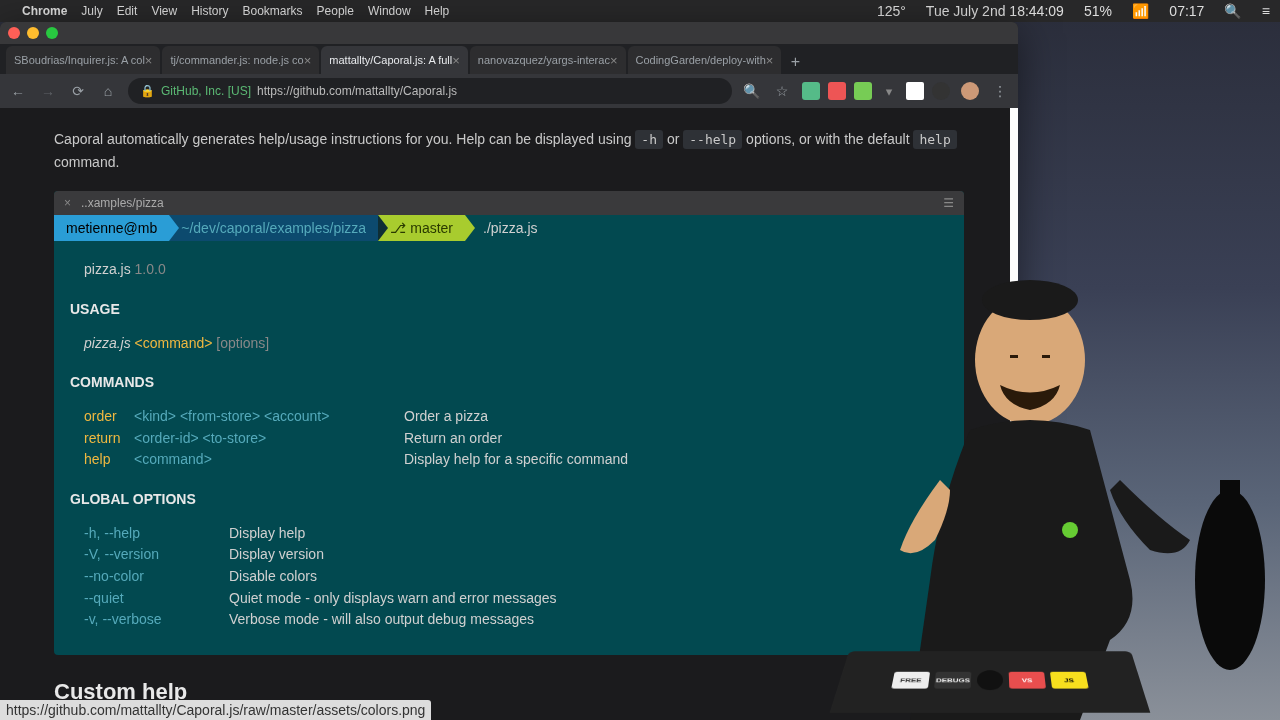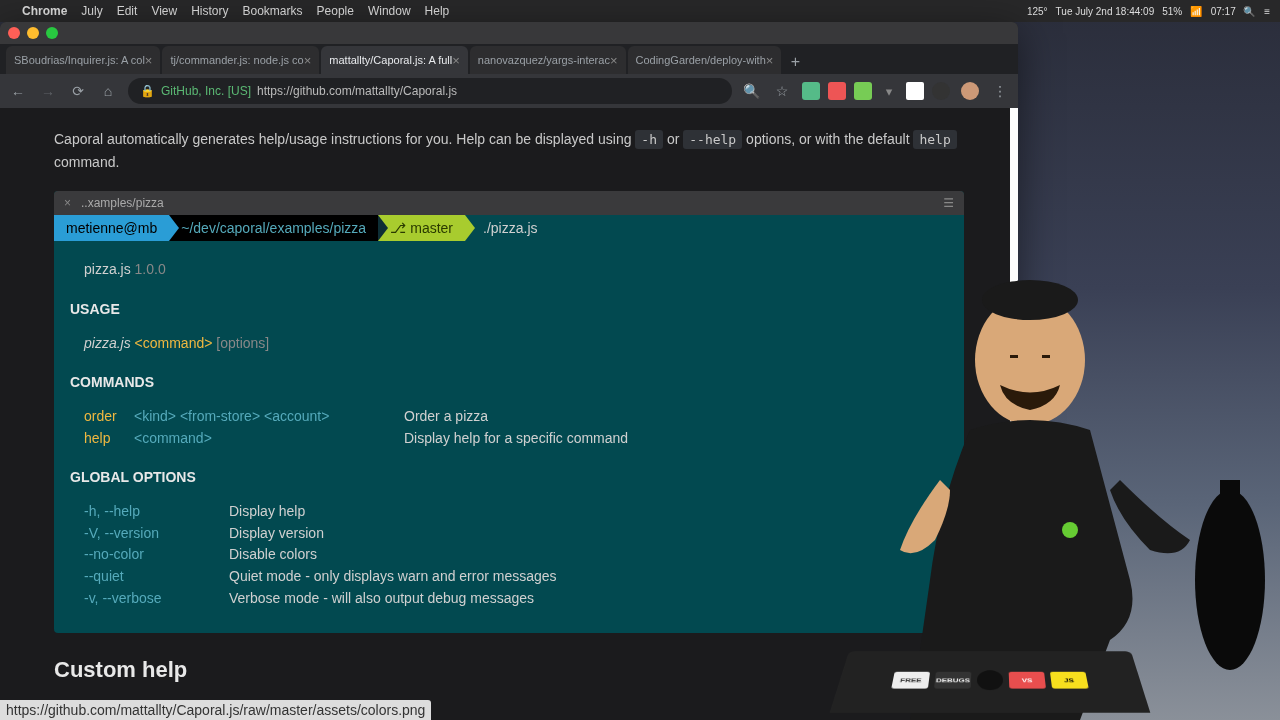--- a/index.html
+++ b/index.html
@@ -1,21 +1,21 @@
 <!DOCTYPE html>
 <html><head>
 <meta charset="utf-8">
 <style>
 *{margin:0;padding:0;box-sizing:border-box;font-family:-apple-system,BlinkMacSystemFont,"Segoe UI",sans-serif}
 body{width:1280px;height:720px;background:linear-gradient(180deg,#2a2d3a 0%,#3a4055 40%,#5a6578 70%,#8a9099 100%);overflow:hidden;position:relative}
 .menubar{height:22px;background:rgba(40,40,40,0.95);display:flex;align-items:center;padding:1px 10px;font-size:12px;color:#ddd}
 .menubar .apple{margin-right:12px}
 .menubar .app{font-weight:600;margin-right:14px}
 .menubar .item{margin-right:14px;cursor:default}
-.menubar .right{margin-left:auto;display:flex;align-items:center;gap:8px;font-size:10px}
+.menubar .right{margin-left:auto;display:flex;align-items:center;gap:20px;font-size:14px}
 .menubar .right span{cursor:default}
 .chrome-window{position:absolute;top:22px;left:0;width:1018px;height:698px;background:#202124;border-radius:6px 6px 0 0;overflow:hidden;box-shadow:0 10px 40px rgba(0,0,0,0.5)}
 .titlebar{height:22px;background:#38383a;display:flex;align-items:center;padding-left:8px}
 .tbtn{width:12px;height:12px;border-radius:50%;margin-right:7px}
 .tbtn.r{background:#ff5f57}.tbtn.y{background:#febc2e}.tbtn.g{background:#28c840}
 .tabs{height:30px;background:#202124;display:flex;align-items:flex-end;padding-left:6px}
 .tab{height:28px;background:#2d2d2f;min-width:140px;max-width:160px;padding:0 8px;display:flex;align-items:center;font-size:11px;color:#9aa0a6;border-radius:6px 6px 0 0;margin-right:2px;overflow:hidden;white-space:nowrap}
 .tab.active{background:#35363a;color:#e8eaed}
 .tab .close{margin-left:auto;font-size:13px;color:#888}
 .newtab{width:24px;height:24px;display:flex;align-items:center;justify-content:center;color:#9aa0a6;font-size:16px}
@@ -33,21 +33,21 @@
 .content::-webkit-scrollbar-thumb{background:#555}
 .intro{line-height:1.6;margin-bottom:18px}
 .code-inline{background:#2e3136;padding:2px 6px;border-radius:3px;font-family:Menlo,monospace;font-size:13px}
 .terminal{background:#024950;border-radius:4px;overflow:hidden;margin-bottom:24px}
 .term-header{height:24px;background:#3a3a3c;display:flex;align-items:center;padding:0 10px;font-size:12px;color:#aaa}
 .term-header .hclose{margin-right:10px;color:#888}
 .term-header .menu{margin-left:auto;color:#888}
 .prompt-line{display:flex;height:26px;align-items:stretch;font-family:Menlo,monospace;font-size:14px}
 .prompt-seg{padding:0 12px;display:flex;align-items:center;position:relative}
 .prompt-seg.user{background:#2a9dd6;color:#000000}
-.prompt-seg.path{background:#000000;color:#5ab}
+.prompt-seg.path{background:#0c4a6e;color:#5ab}
 .prompt-seg.branch{background:#a8cc2e;color:#2a3a00}
 .prompt-seg::after{content:"";position:absolute;right:-10px;top:0;border-left:10px solid;border-top:13px solid transparent;border-bottom:13px solid transparent;z-index:1}
 .prompt-seg.user::after{border-left-color:#2a9dd6}
 .prompt-seg.path::after{border-left-color:#0e2e35}
 .prompt-seg.branch::after{border-left-color:#a8cc2e}
 .prompt-cmd{padding-left:18px;display:flex;align-items:center;color:#d0d0d0}
 .term-body{padding:18px 16px 24px;font-family:Menlo,monospace;font-size:14px;line-height:1.55;color:#d0d0d0}
 .term-body .title{color:#d0d0d0}
 .term-body .version{color:#888}
 .term-body .section{font-weight:bold;margin-top:18px;margin-bottom:12px;color:#e8e8e8}
@@ -184,20 +184,25 @@
           <span class="req">&lt;command&gt;</span>
           <span class="opt">[options]</span>
         </div>
         <div class="section">COMMANDS</div>
         <div class="cmd-line">
             <span class="cmd-name">order</span>
             <span class="cmd-args">&lt;kind&gt; &lt;from-store&gt; &lt;account&gt;</span>
             <span class="cmd-desc">Order a pizza</span>
           </div>
         <div class="cmd-line">
+            <span class="cmd-name">return</span>
+            <span class="cmd-args">&lt;order-id&gt; &lt;to-store&gt;</span>
+            <span class="cmd-desc">Return an order</span>
+          </div>
+        <div class="cmd-line">
             <span class="cmd-name">help</span>
             <span class="cmd-args">&lt;command&gt;</span>
             <span class="cmd-desc">Display help for a specific command</span>
           </div>
         <div class="section">GLOBAL OPTIONS</div>
         <div class="opt-line">
             <span class="opt-flag">-h, --help</span>
             <span class="opt-desc">Display help</span>
           </div>
         <div class="opt-line">

